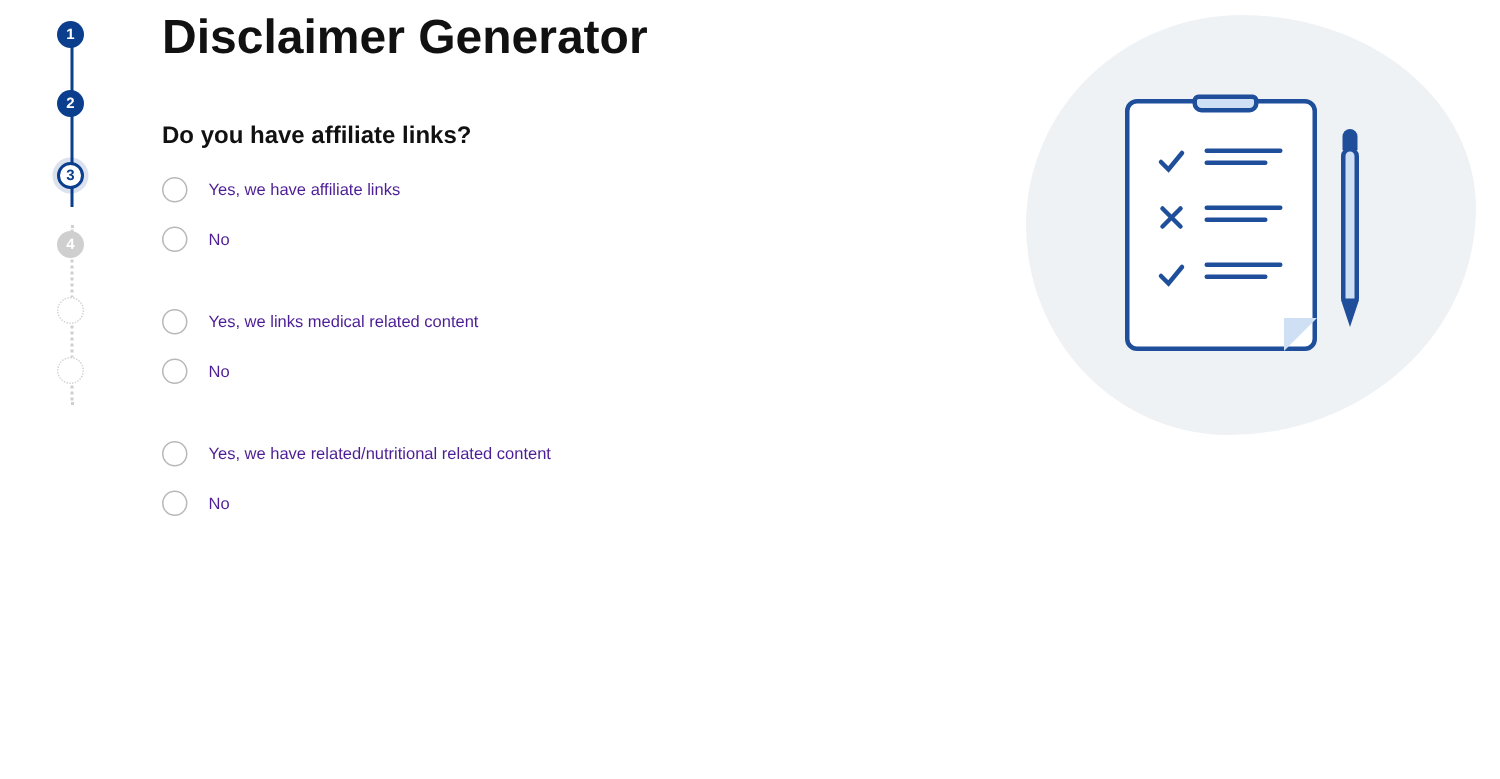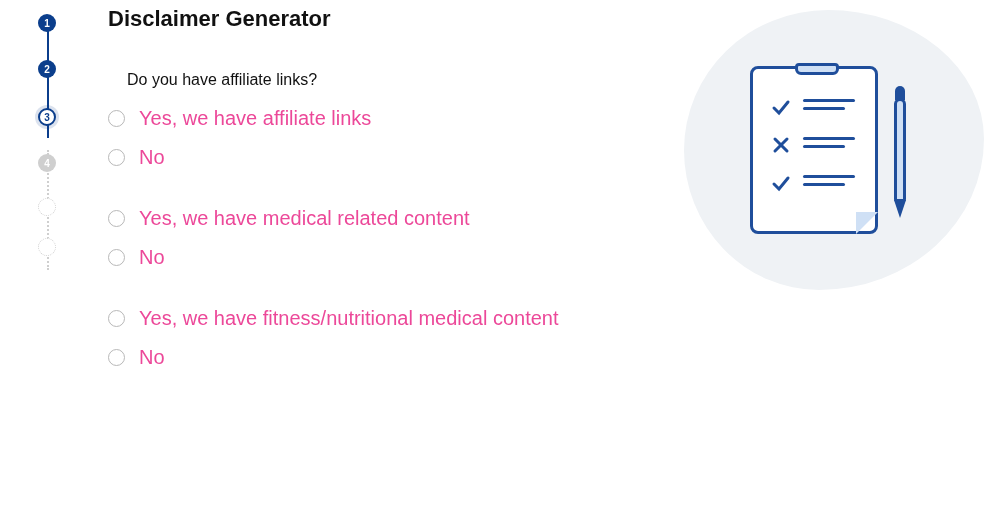--- a/index.html
+++ b/index.html
@@ -51,53 +51,52 @@
     border: 1.5px dotted #d0d0d0;
   }
 
   .main {
     position: absolute;
     left: 108px;
     top: 6px;
     width: 575px;
   }
   h1.title {
-    font-size: 22px;
+    font-size: 32px;
     font-weight: 700;
     color: #111;
     margin-bottom: 36px;
   }
   .question {
     margin-bottom: 38px;
   }
   .q-label {
     font-size: 16px;
-    font-weight: 400;
+    font-weight: 700;
     color: #111;
     line-height: 1.45;
     margin-bottom: 16px;
-    margin-left: 19px;
   }
   .option {
     display: flex;
     align-items: center;
     margin-bottom: 16px;
     cursor: pointer;
   }
   .radio {
     width: 17px;
     height: 17px;
     border: 1.5px solid #b8b8b8;
     border-radius: 50%;
     margin-right: 14px;
     flex-shrink: 0;
   }
   .option-label {
-    font-size: 20px;
-    color: #ec4899;
+    font-size: 11px;
+    color: #4c1d95;
   }
 
   .illus {
     position: absolute;
     right: 16px;
     top: 10px;
     width: 300px;
     height: 280px;
   }
   .blob {
@@ -219,32 +218,32 @@
     </div>
     <div class="option">
       <span class="radio"></span>
       <span class="option-label">No</span>
     </div>
   </div>
 
   <div class="question">
     <div class="option">
       <span class="radio"></span>
-      <span class="option-label">Yes, we have medical related content</span>
+      <span class="option-label">Yes, we links medical related content</span>
     </div>
     <div class="option">
       <span class="radio"></span>
       <span class="option-label">No</span>
     </div>
   </div>
 
   <div class="question">
     <div class="option">
       <span class="radio"></span>
-      <span class="option-label">Yes, we have fitness/nutritional medical content</span>
+      <span class="option-label">Yes, we have related/nutritional related content</span>
     </div>
     <div class="option">
       <span class="radio"></span>
       <span class="option-label">No</span>
     </div>
   </div>
 </div>
 
 <div class="illus">
   <div class="blob"></div>

